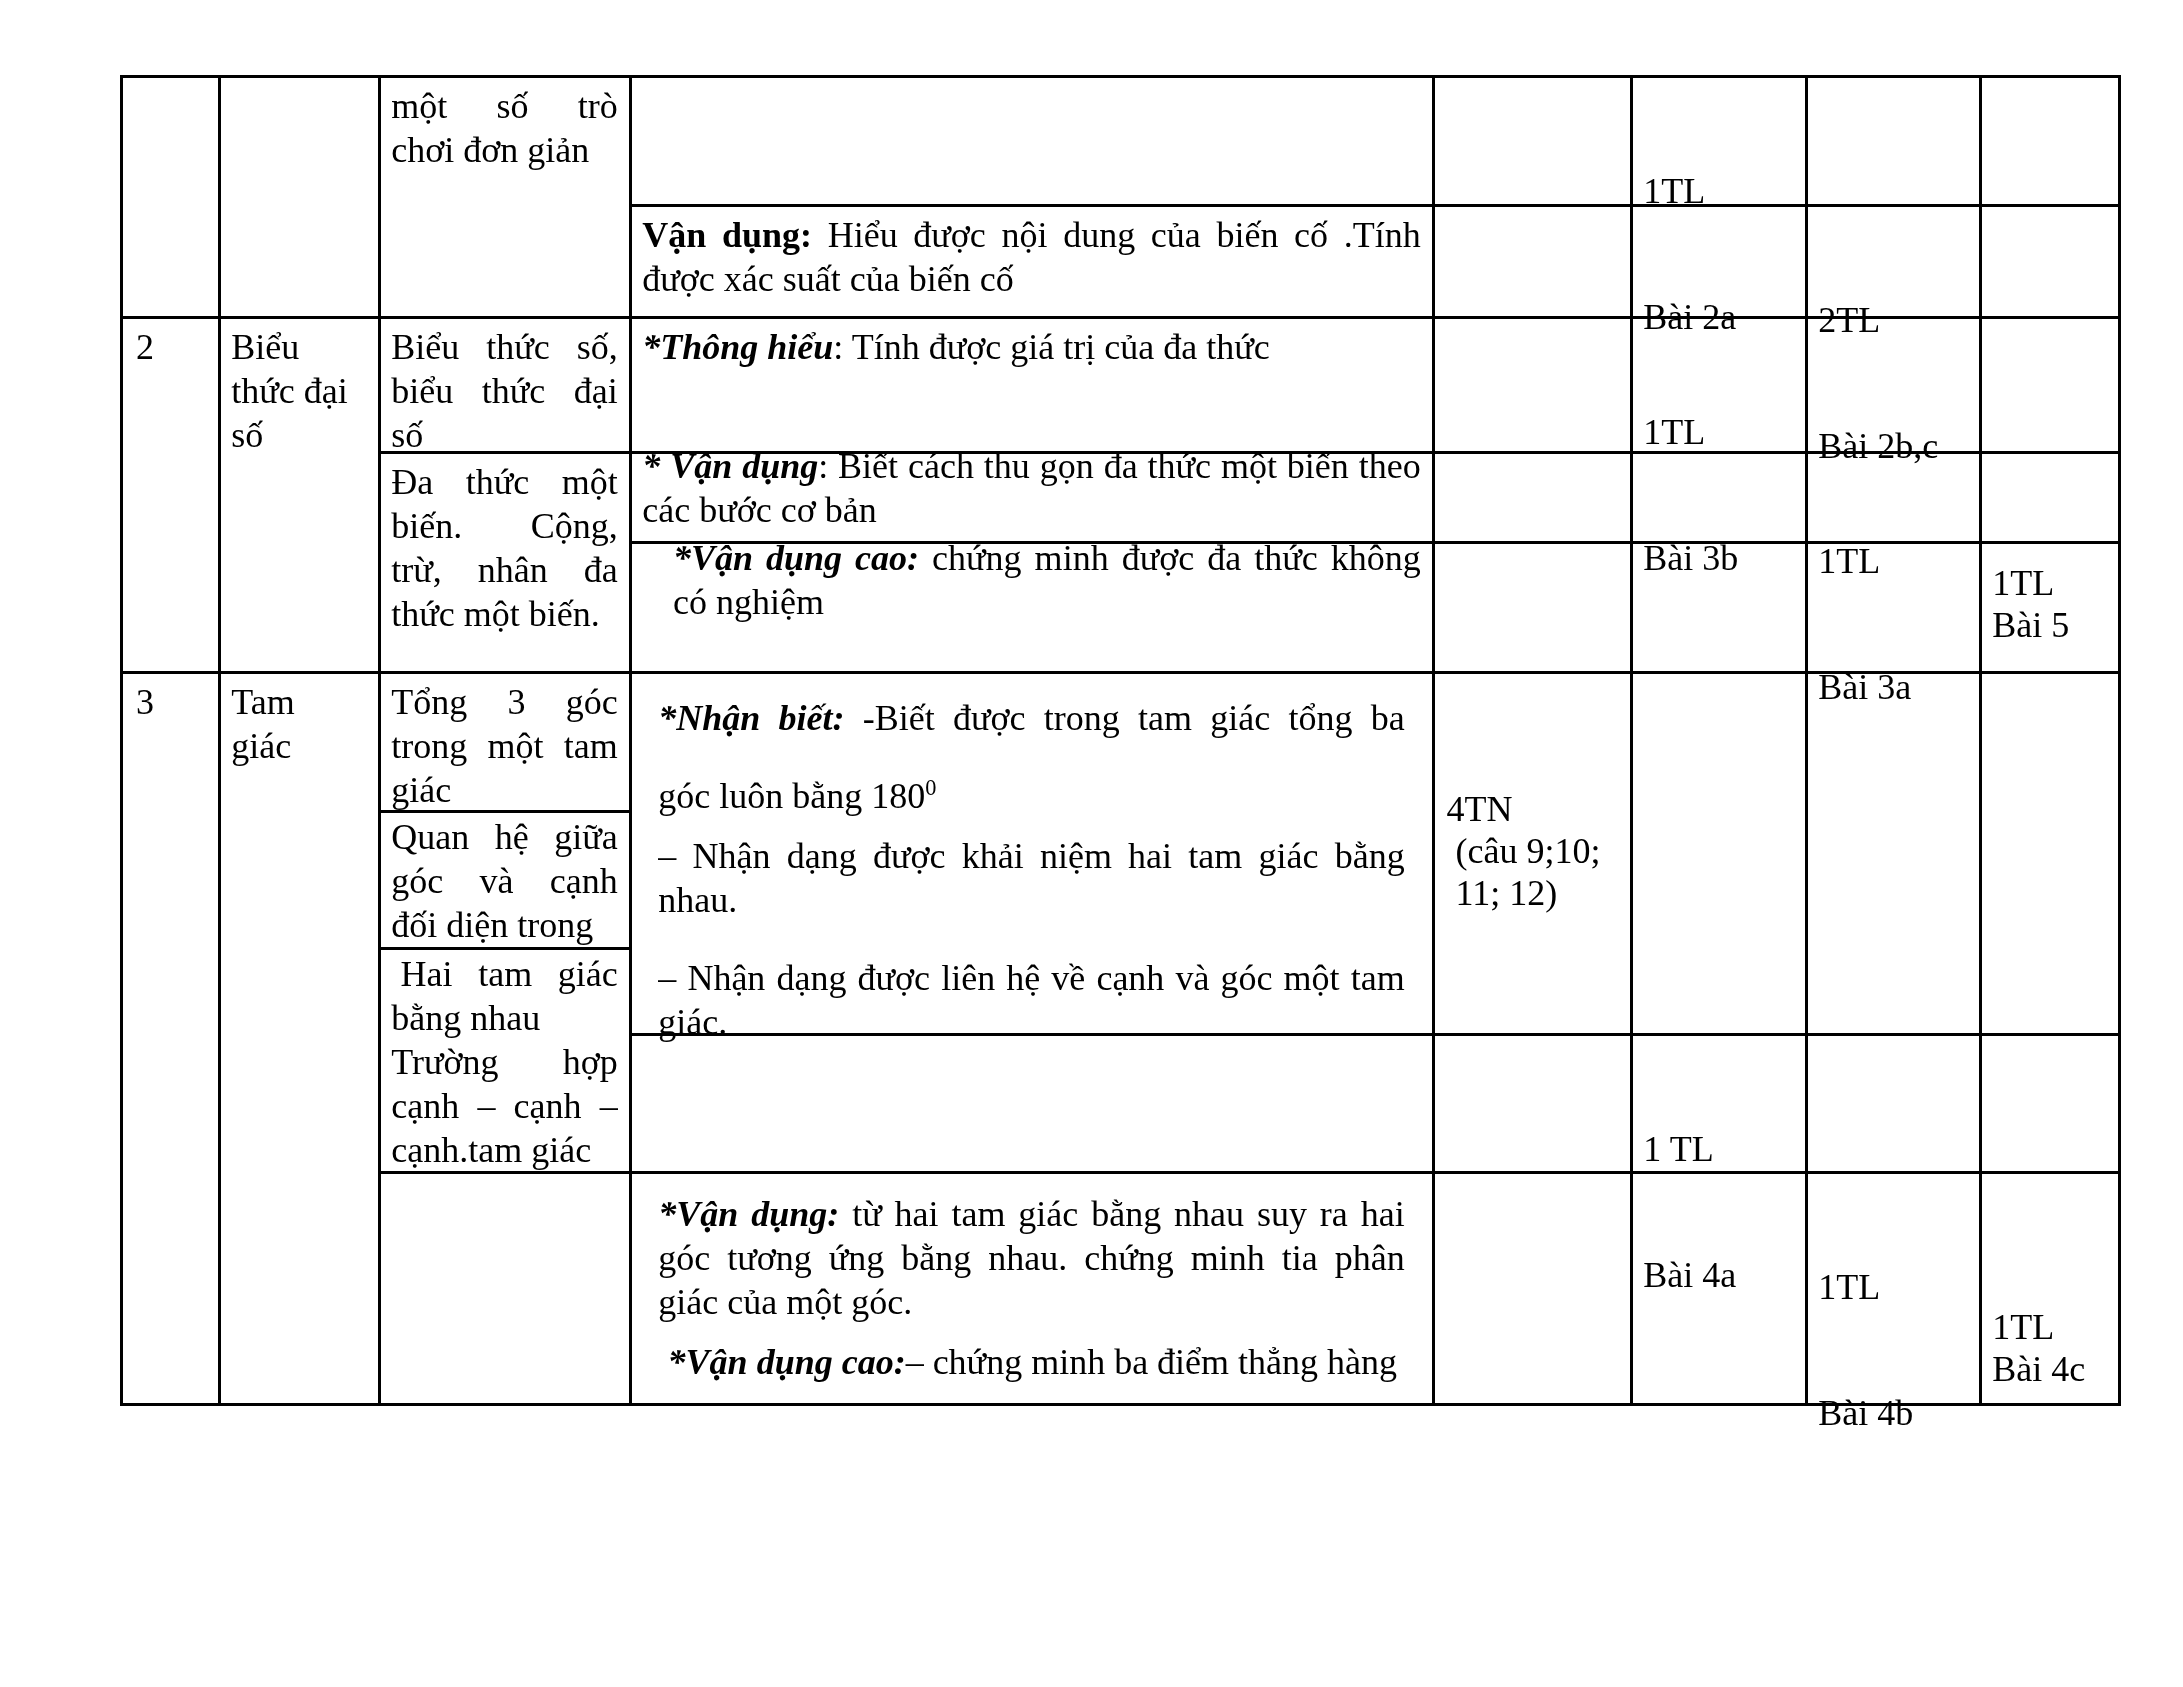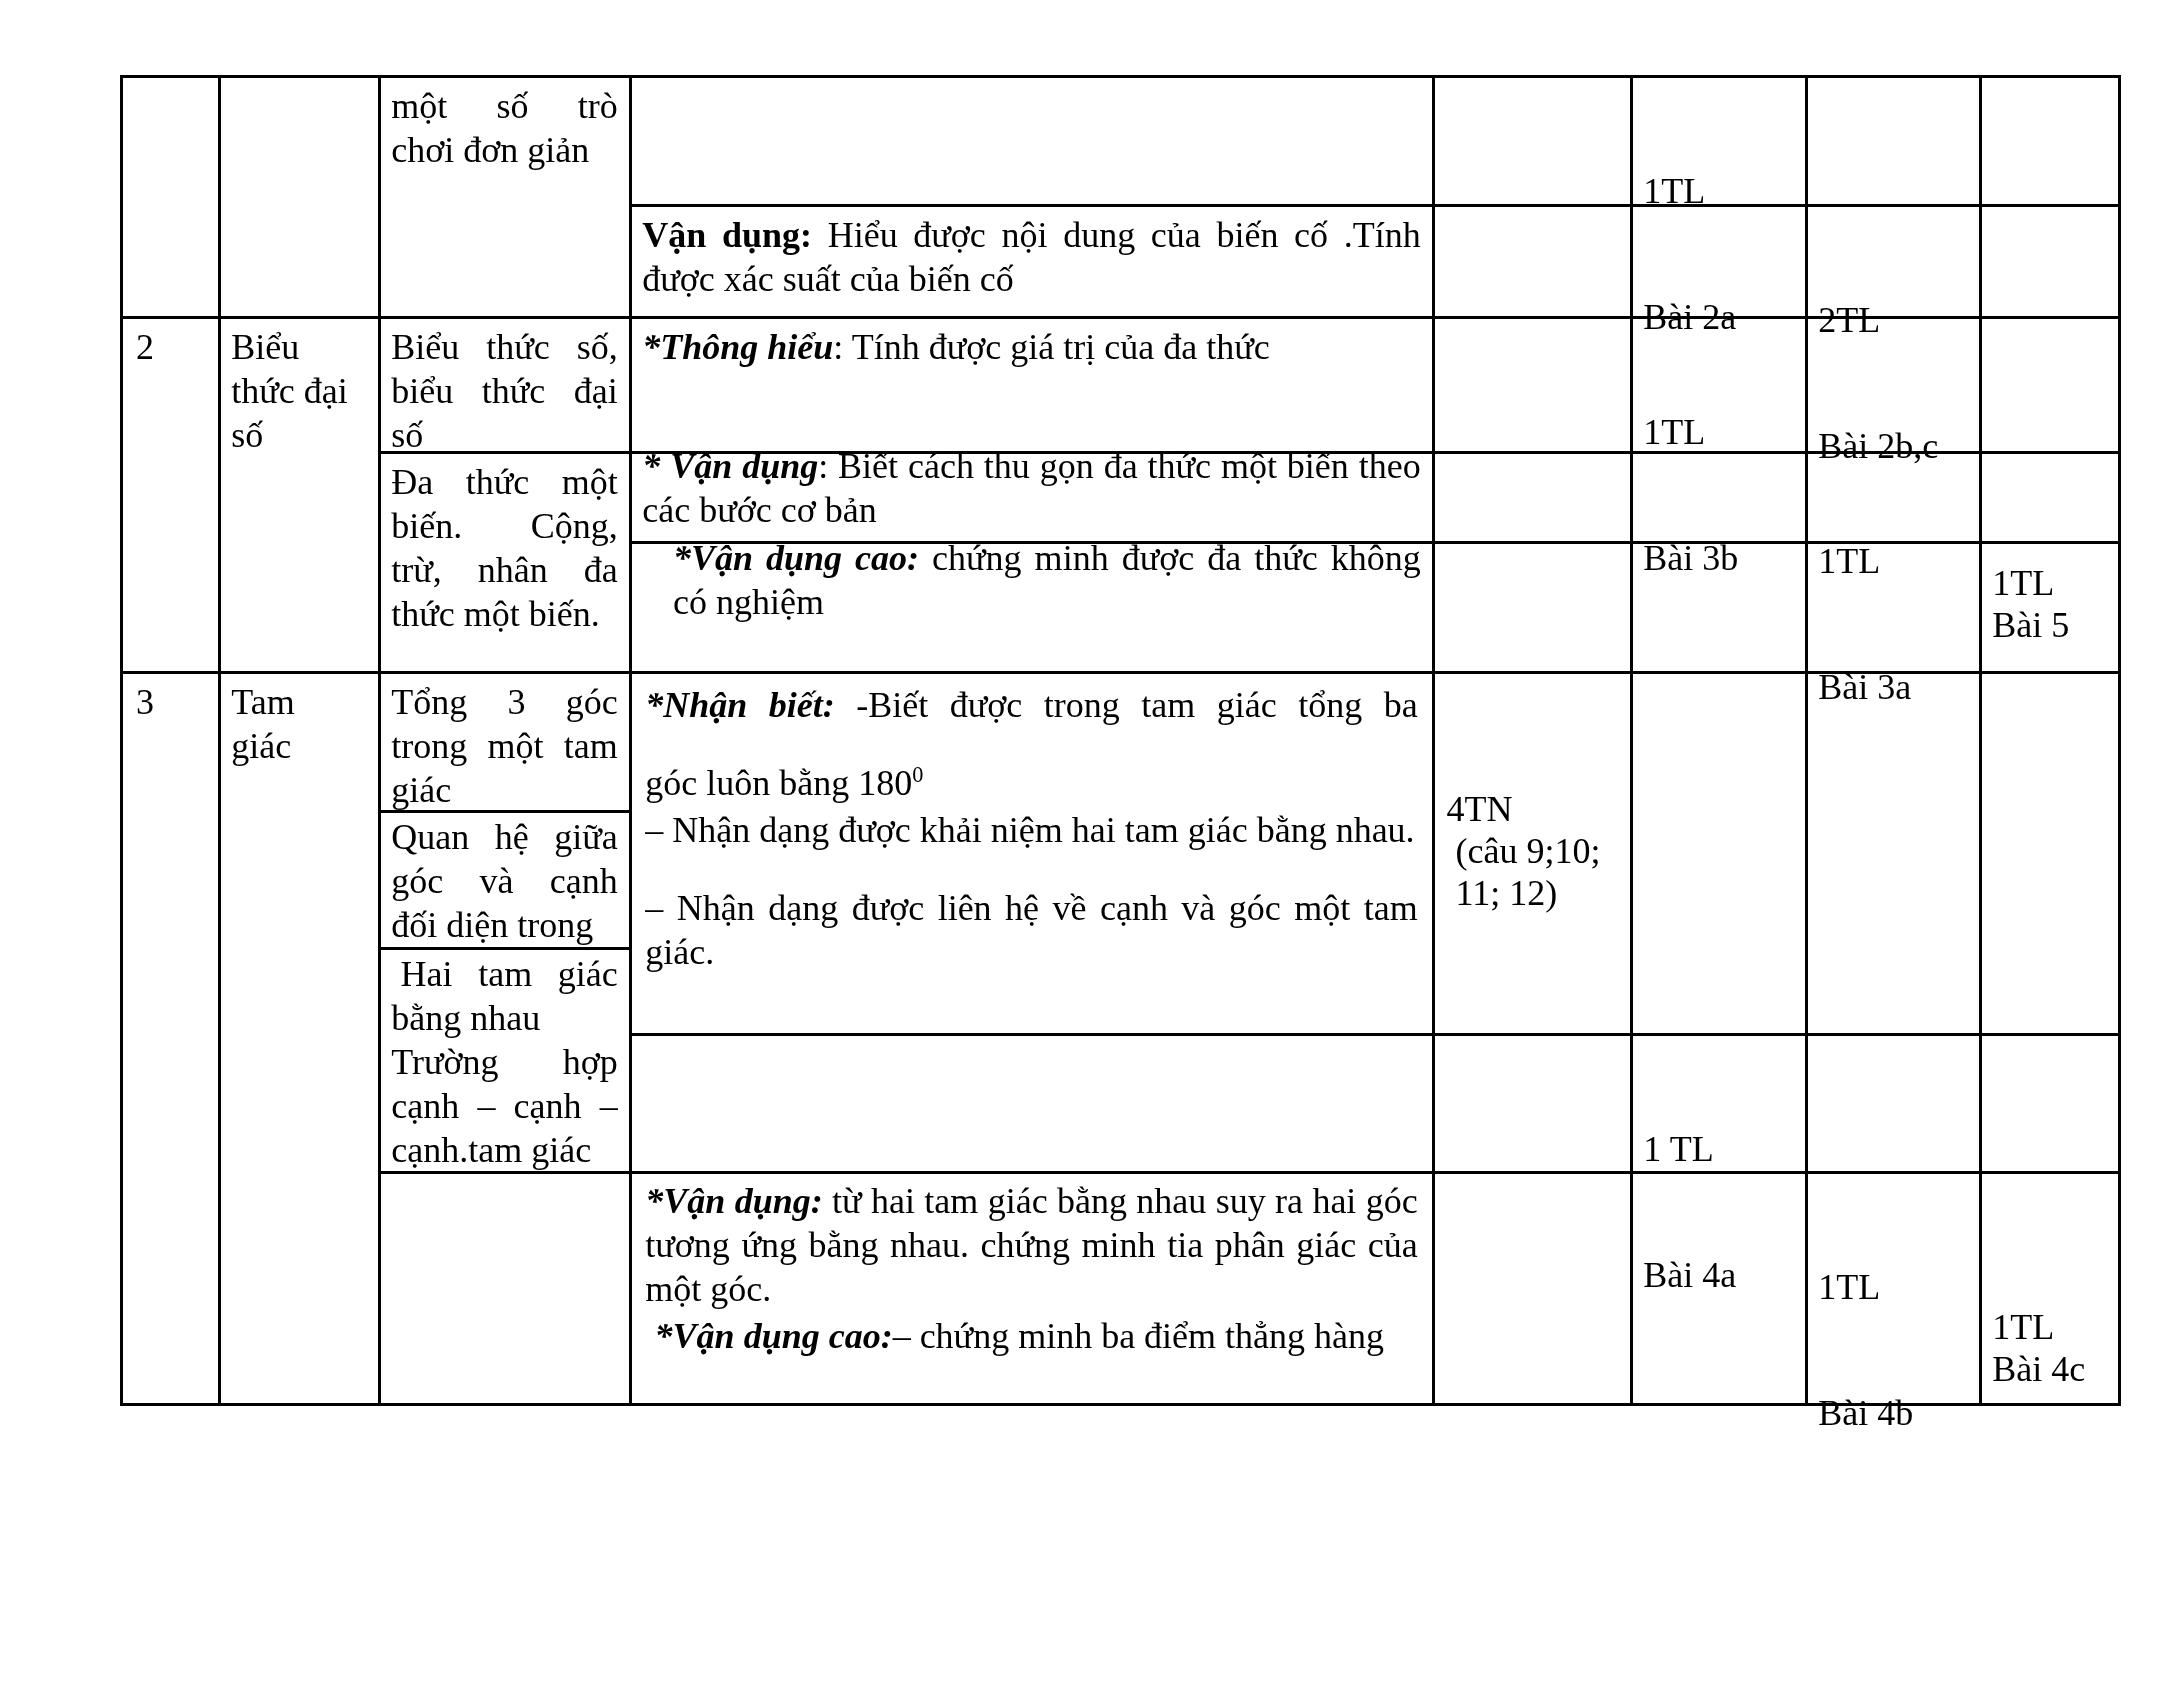--- a/index.html
+++ b/index.html
@@ -17,21 +17,21 @@
   .cell{position:absolute;box-sizing:border-box;padding:5.3px 9.3px;}
   .just{text-align:justify;}
   .ln{display:block;font-family:Liberation Serif, serif;}
   .ln.j{text-align:justify;text-align-last:justify;}
   .ind{padding-left:9.3px;}
   .b{font-weight:bold;}
   .bi{font-weight:bold;font-style:italic;}
   .count{white-space:pre-wrap;line-height:42px;padding-top:6.6px;}
   .vcenter{display:flex;flex-direction:column;justify-content:center;}
   .vbottom{display:flex;flex-direction:column;justify-content:flex-end;padding-bottom:10.6px;}
-  .para{margin:3px;}
+  .para{margin:16px;}
   .mt{margin-top:34px;}
   .tight{padding-top:1.3px;}
   sup{font-size:0.62em;vertical-align:super;line-height:0;}
 </style>
 </head>
 <body>
 
 <div class="page">
   <div>
 

